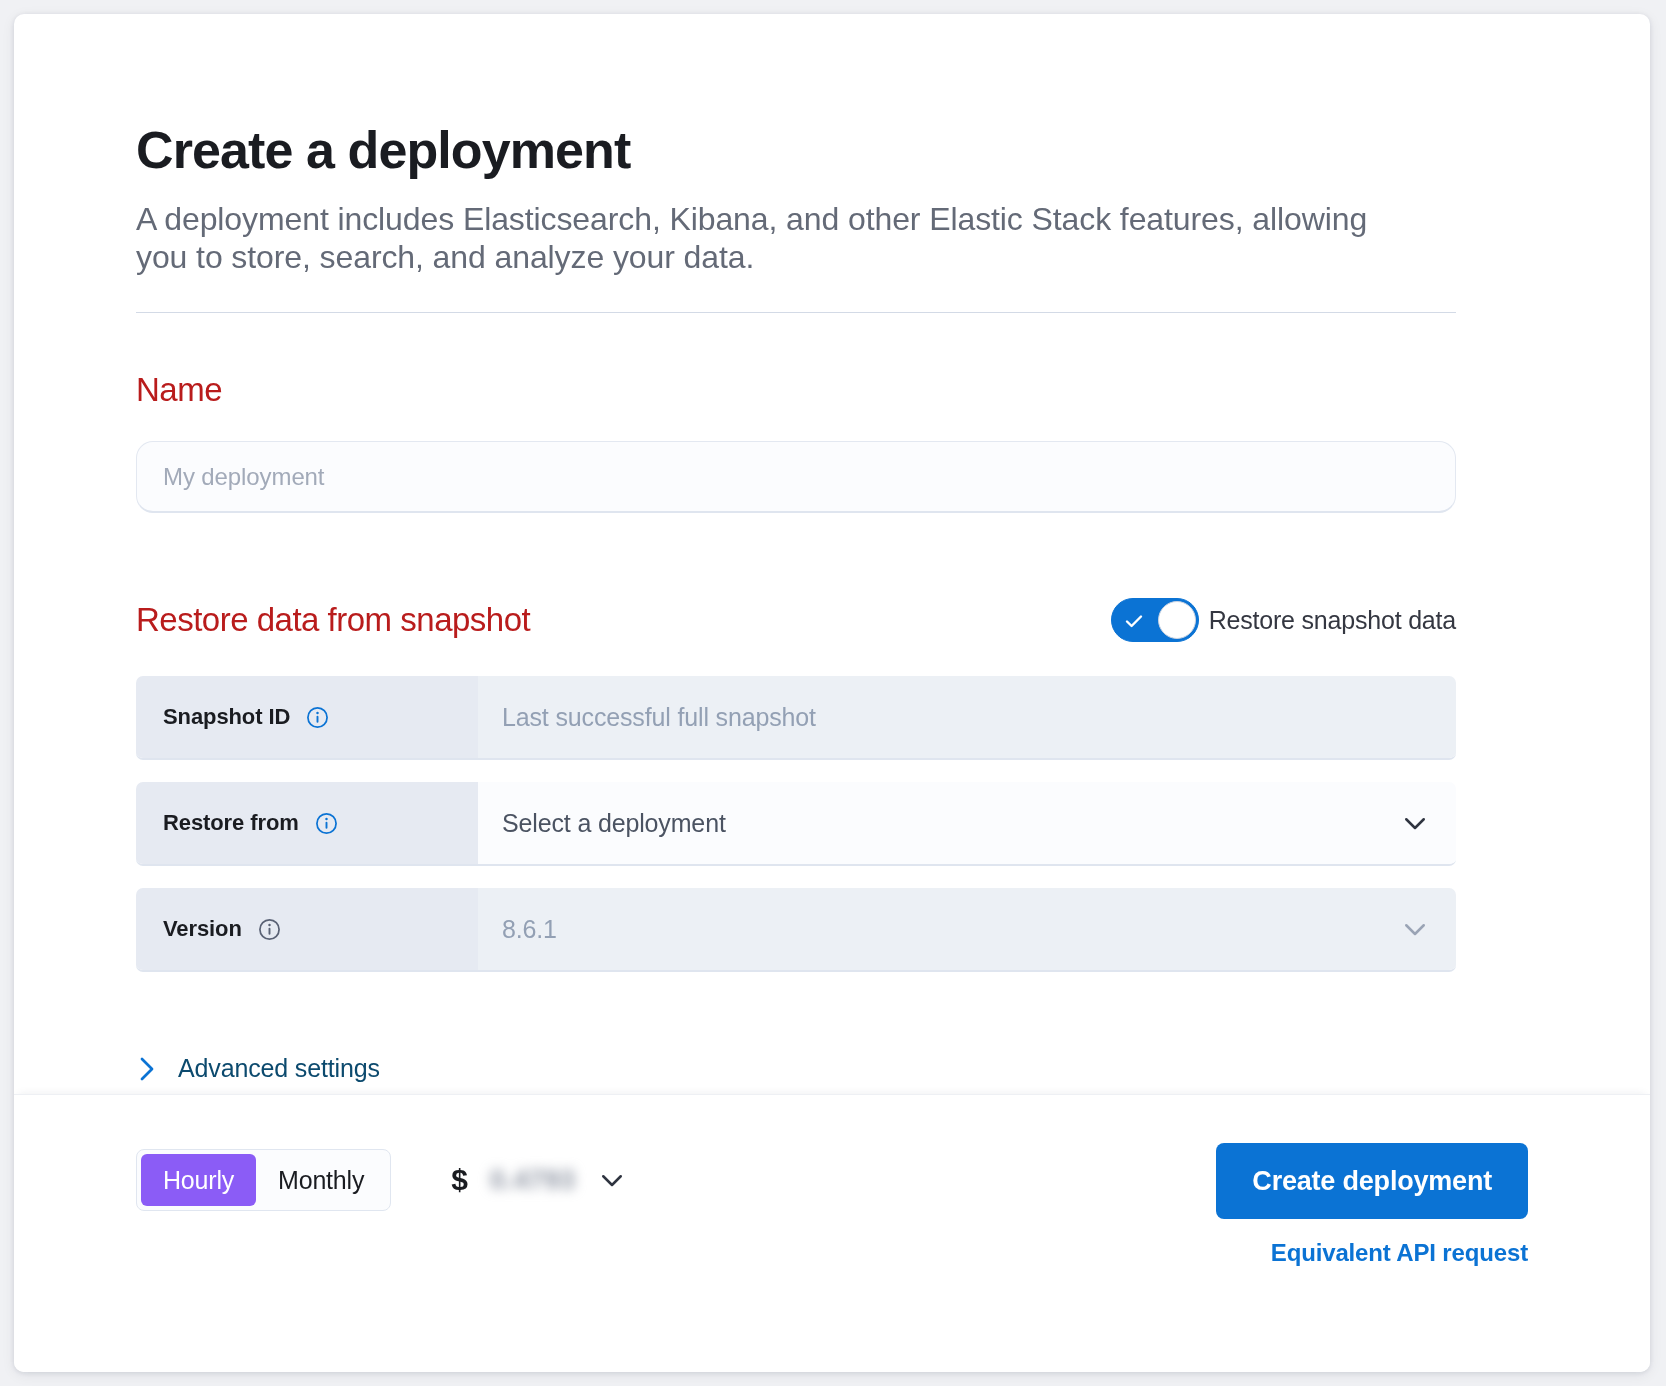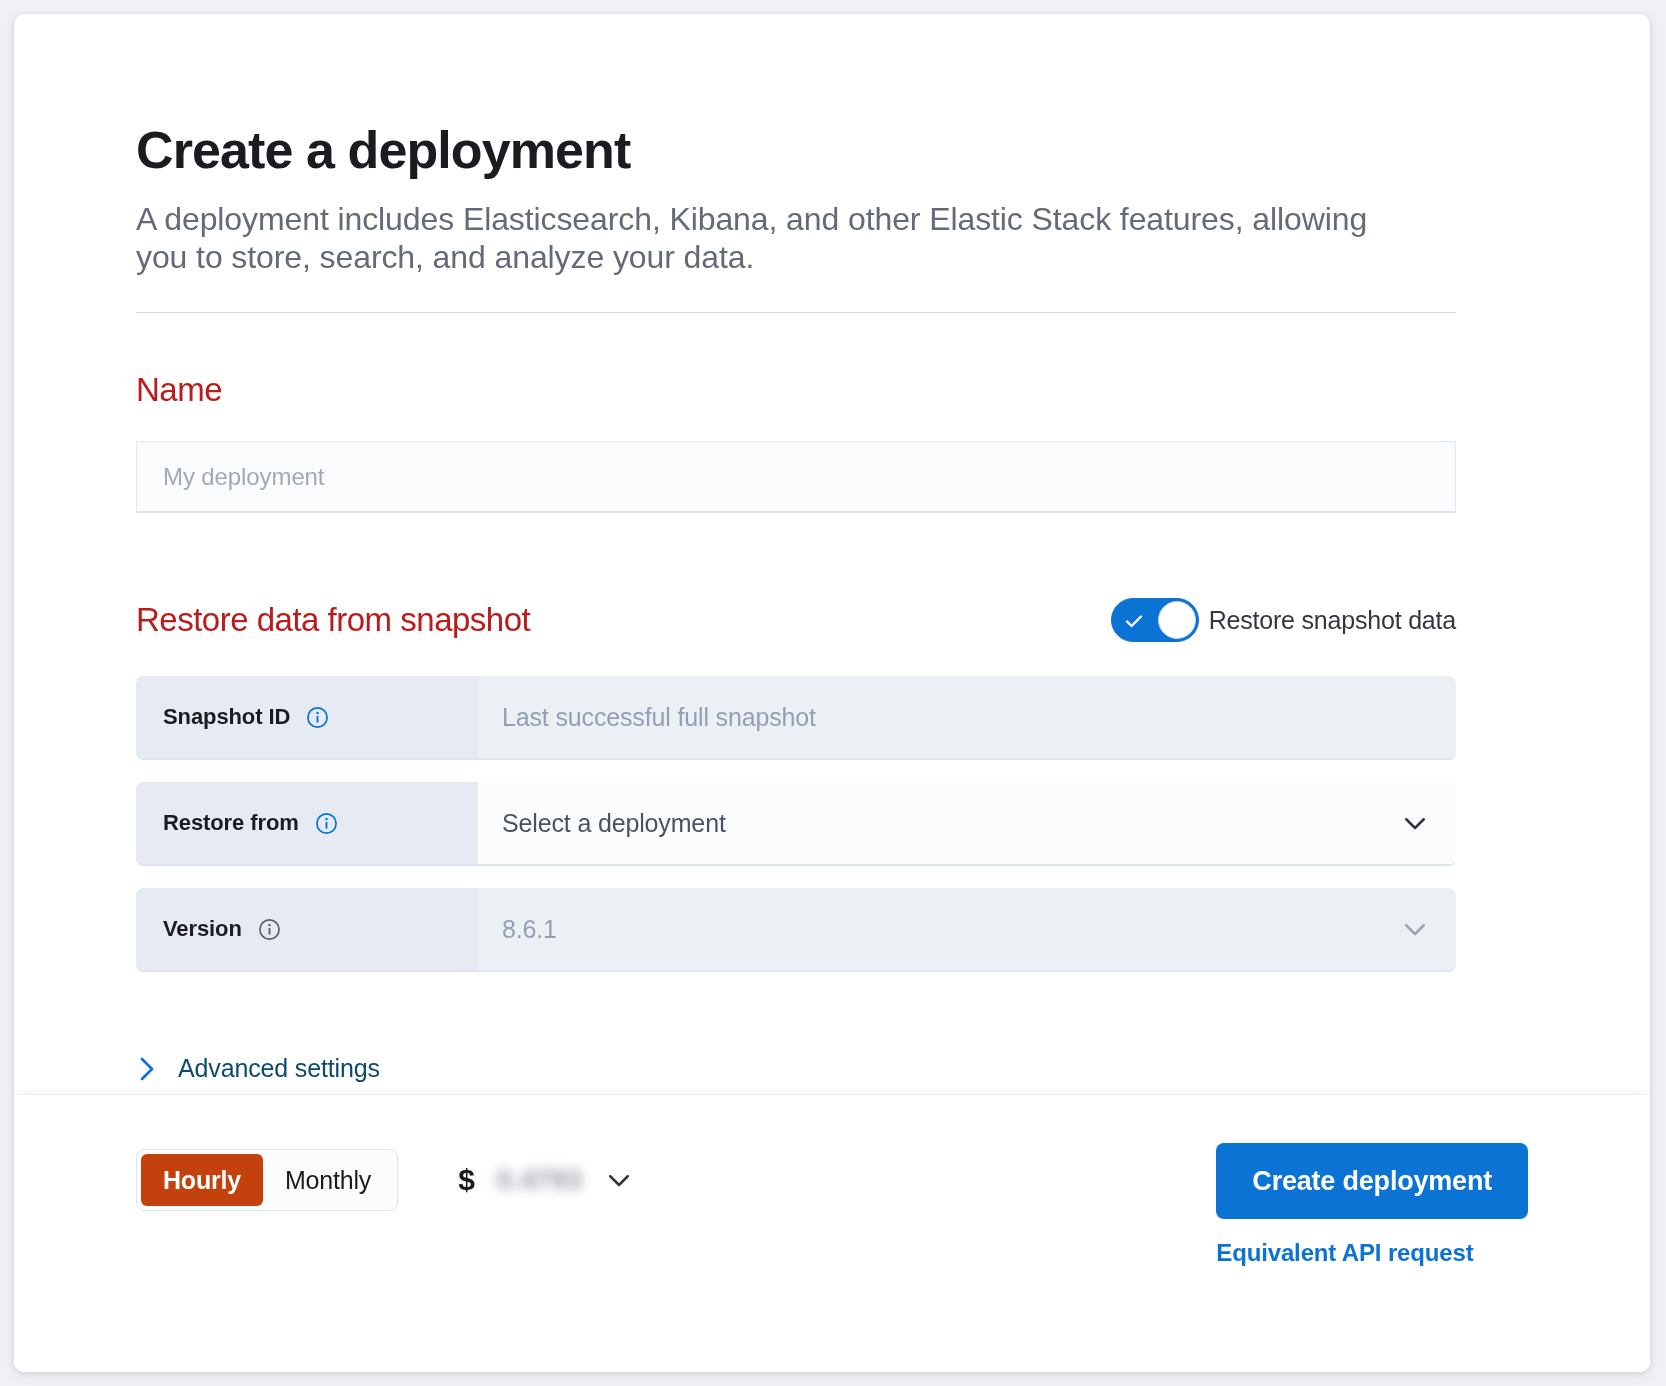--- a/index.html
+++ b/index.html
@@ -76,21 +76,21 @@
 
   .name-block { margin-top: 58px; }
 
   .name-input {
     margin-top: 32px;
     width: 1320px;
     height: 72px;
     background: #fbfcfe;
     border: 1px solid #e3e8f1;
     border-bottom: 2px solid #dfe5ef;
-    border-radius: 0;
+    border-radius: 17px;
     display: flex;
     align-items: center;
     padding: 0 26px;
     font-size: 24px;
     color: #a2aab9;
     letter-spacing: -0.1px;
   }
 
   
   .restore-head {
@@ -241,23 +241,23 @@
     display: flex;
     align-items: center;
     padding: 0 22px;
     border-radius: 6px;
     font-size: 25px;
     letter-spacing: -0.2px;
     color: #1a1c21;
     cursor: pointer;
   }
   .seg.active {
-    background: #c2410c;
+    background: #8b5cf6;
     color: #ffffff;
-    font-weight: 700;
+    font-weight: 400;
   }
 
   .price {
     display: flex;
     align-items: center;
     gap: 22px;
   }
   .price .dollar {
     font-size: 30px;
     font-weight: 700;
@@ -268,20 +268,21 @@
     font-weight: 700;
     color: #8c93a1;
     filter: blur(6px);
     letter-spacing: 0.5px;
     user-select: none;
   }
 
   .right-actions {
     display: flex;
     flex-direction: column;
+    align-items: flex-end;
     gap: 20px;
   }
 
   .primary-btn {
     background: #0b73d4;
     color: #ffffff;
     border: none;
     border-radius: 8px;
     height: 76px;
     padding: 0 36px;

